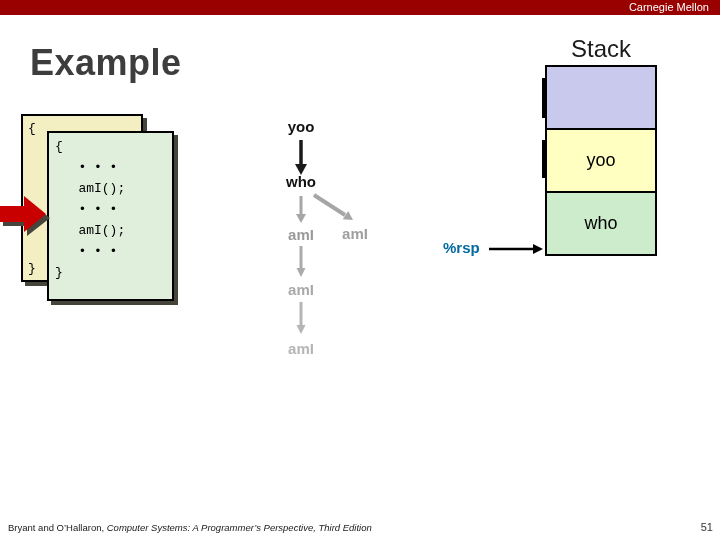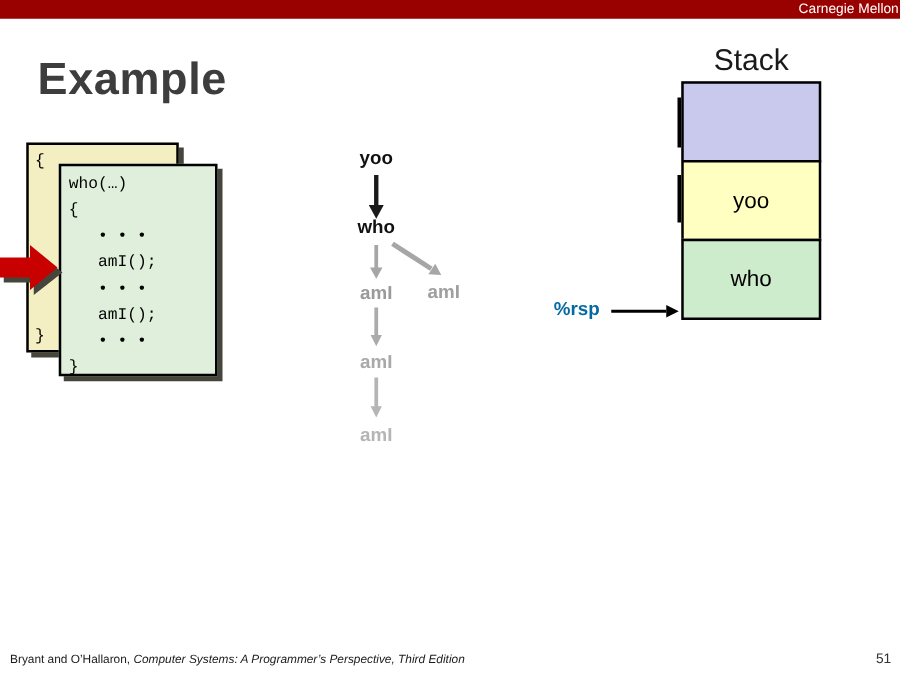--- a/index.html
+++ b/index.html
@@ -4,21 +4,21 @@
 <style>
   html,body { margin:0; padding:0; }
   body {
     width:720px; height:540px; position:relative; overflow:hidden;
     background:#ffffff; font-family:"Liberation Sans", sans-serif;
   }
   
   .topbar {
     position:absolute; left:0; top:0; width:720px; height:15px;
     background:#990000; color:#ffffff; font-size:11px; line-height:15px;
-    text-align:right; box-sizing:border-box; padding-right:1px;
+    text-align:right; box-sizing:border-box; padding-right:11px;
   }
   
   .title {
     position:absolute; left:30px; top:45px; font-size:36px; line-height:1;
     font-weight:bold; color:#3d3d3d; letter-spacing:0.5px;
   }
   
   .codebox {
     position:absolute; border:2px solid #000; box-sizing:border-box;
     box-shadow:4px 4px 0 #45453b;
@@ -84,21 +84,20 @@
   <span>Carnegie Mellon</span>
 </div>
 
 <div class="title">Example</div>
 
 <div class="codebox" id="yoo-box">
   <div class="line">{</div>
   <div class="closing">}</div>
 </div>
 <div class="codebox" id="who-box">
-  <div class="line">who(…)</div>
   <div class="line">{</div>
   <div class="line">   • • •</div>
   <div class="line">   amI();</div>
   <div class="line">   • • •</div>
   <div class="line">   amI();</div>
   <div class="line">   • • •</div>
   <div class="line">}</div>
 </div>
 
 <div class="tnode" id="tn-yoo">yoo</div>

